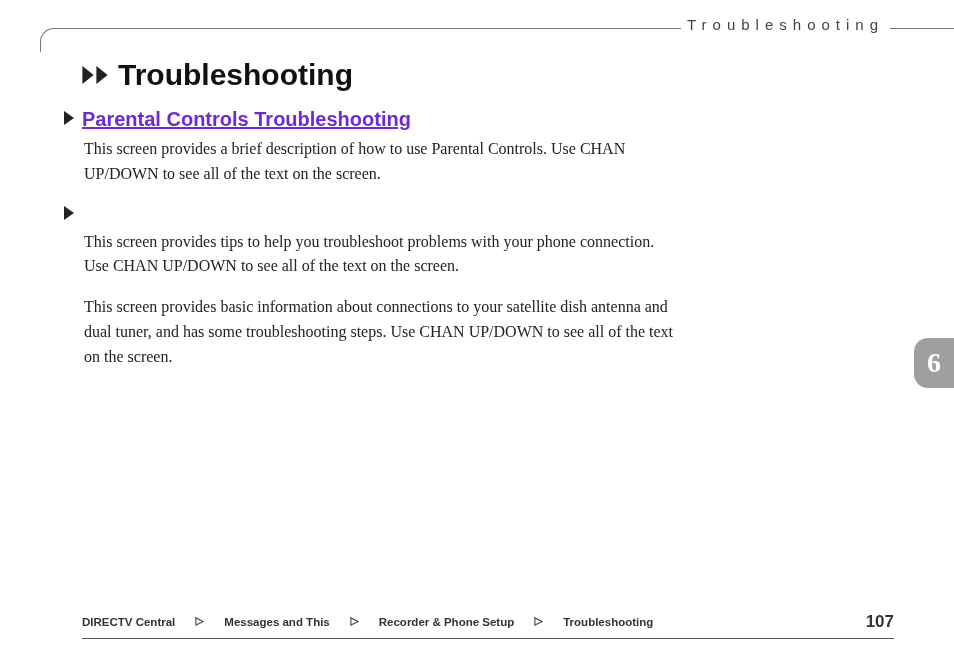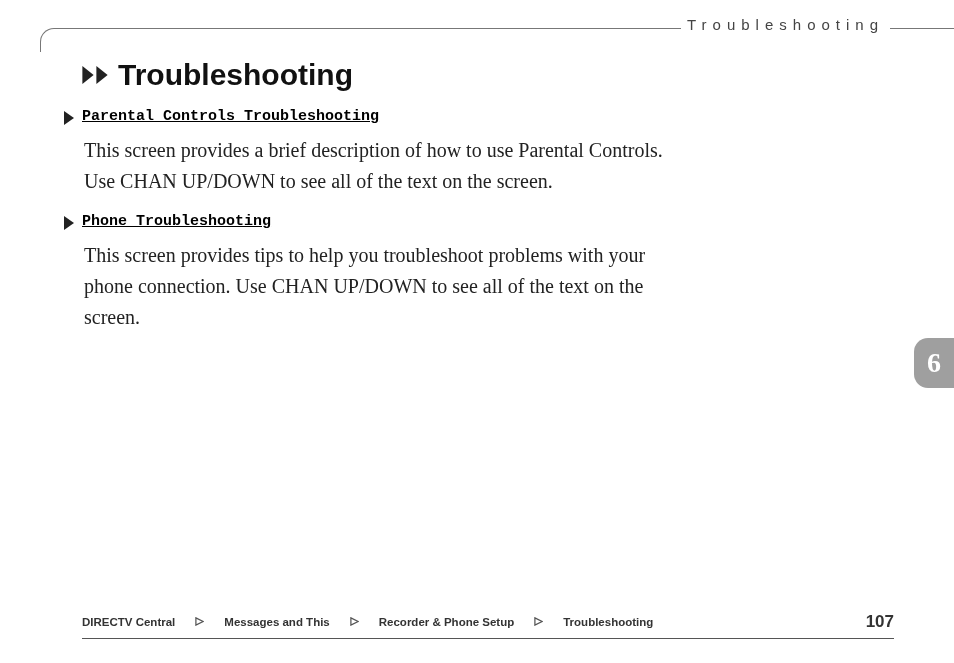--- a/index.html
+++ b/index.html
@@ -56,29 +56,29 @@
   }
   .section { margin-bottom: 16px; }
   .section-head {
     display: flex;
     align-items: flex-start;
     gap: 8px;
     margin-bottom: 6px;
   }
   .section-head svg { width: 10px; height: 14px; fill: #222; margin-top: 3px; flex-shrink: 0; }
   .section-title {
-    font-family: Liberation Mono, monospace;
+    font-family: Liberation Sans, sans-serif;
     font-weight: 700;
-    font-size: 15px;
+    font-size: 20px;
     text-decoration: underline;
-    color: #000000;
+    color: #6d28d9;
   }
   .section-body {
     margin-left: 20px;
-    font-size: 20px;
+    font-size: 16px;
     line-height: 1.55;
     color: #222;
   }
 
   
   .chapter-tab {
     position: absolute;
     right: 0;
     top: 338px;
     width: 40px;
@@ -148,26 +148,26 @@
         <span class="section-title">Parental Controls Troubleshooting</span>
       </div>
       <p class="section-body">This screen provides a brief description of how to use Parental Controls. Use CHAN UP/DOWN to see all of the text on the screen.</p>
     </div>
 
     <div class="section">
       <div class="section-head">
         <span><svg viewBox="0 0 10 14">
               <polygon points="0,0 10,7 0,14"></polygon>
             </svg></span>
-        <span class="section-title">Phone Troubleshooting</span>
       </div>
       <p class="section-body">This screen provides tips to help you troubleshoot problems with your phone connection. Use CHAN UP/DOWN to see all of the text on the screen.</p>
     </div>
 
     <div class="section">
+      <p class="section-body">This screen provides basic information about connections to your satellite dish antenna and dual tuner, and has some troubleshooting steps. Use CHAN UP/DOWN to see all of the text on the screen.</p>
     </div>
 
   </div>
 
   <div class="chapter-tab">
     <span>6</span>
   </div>
 
   <div class="footer">
     <div class="footer-row">

